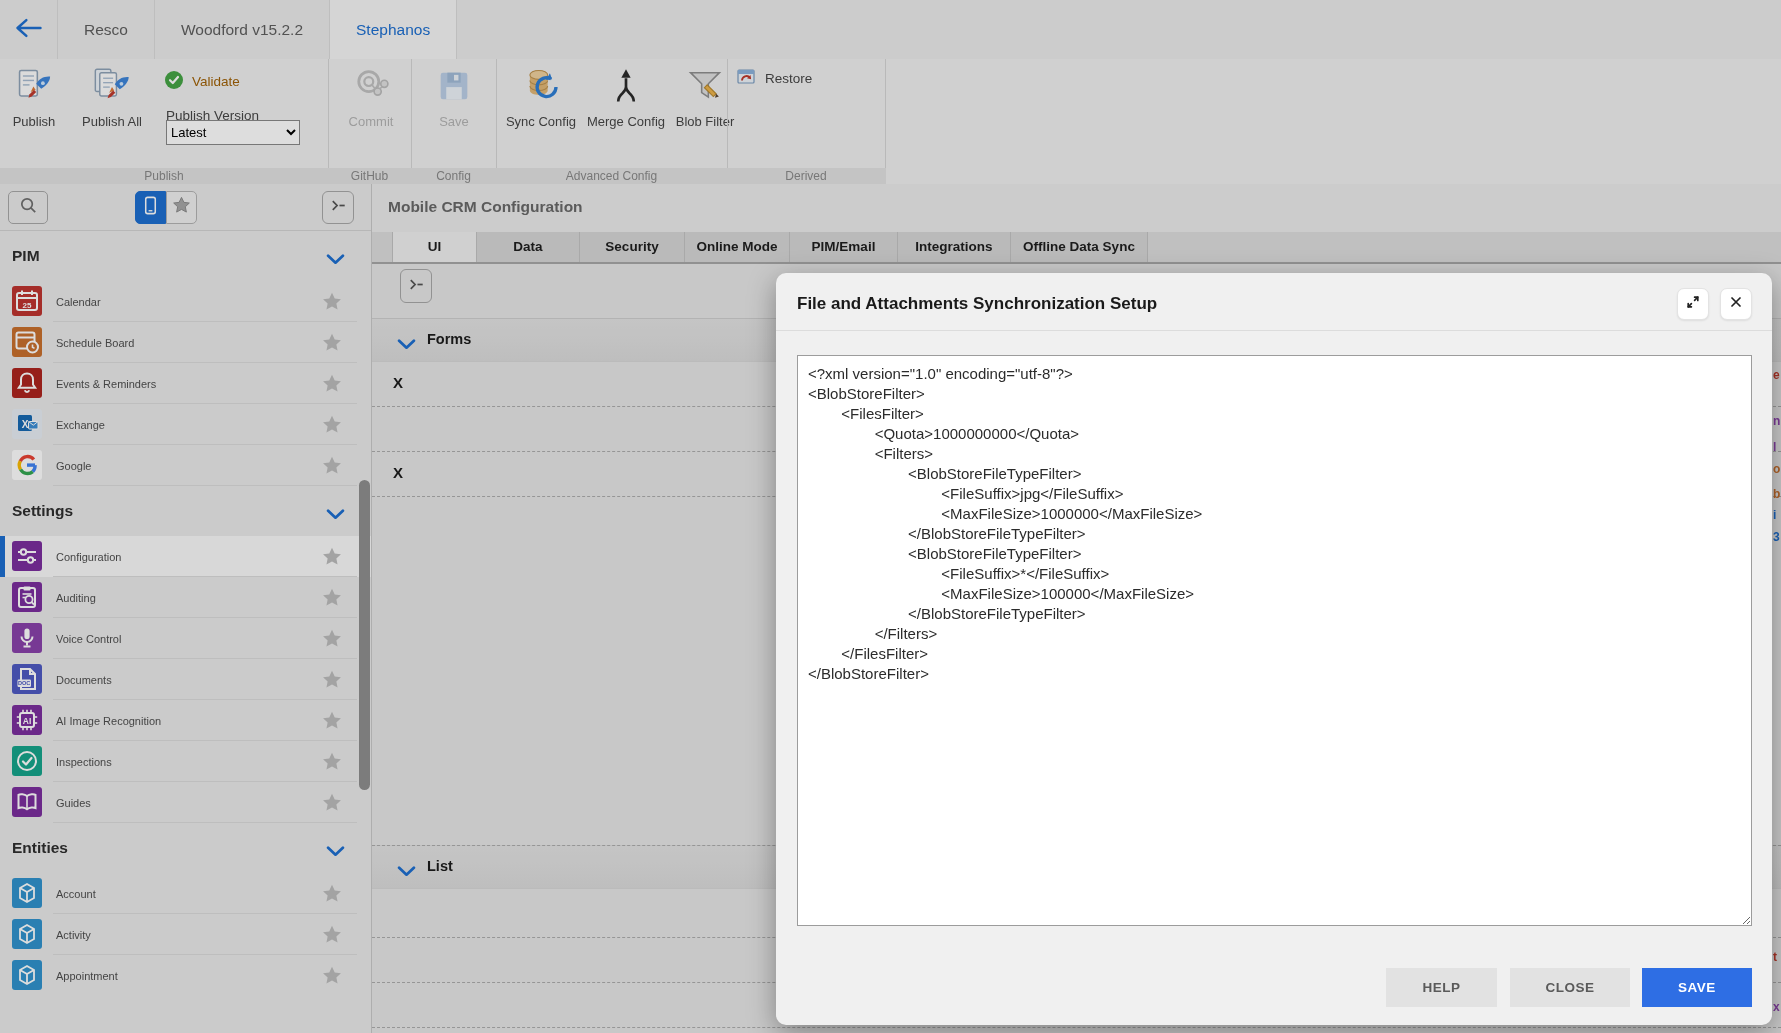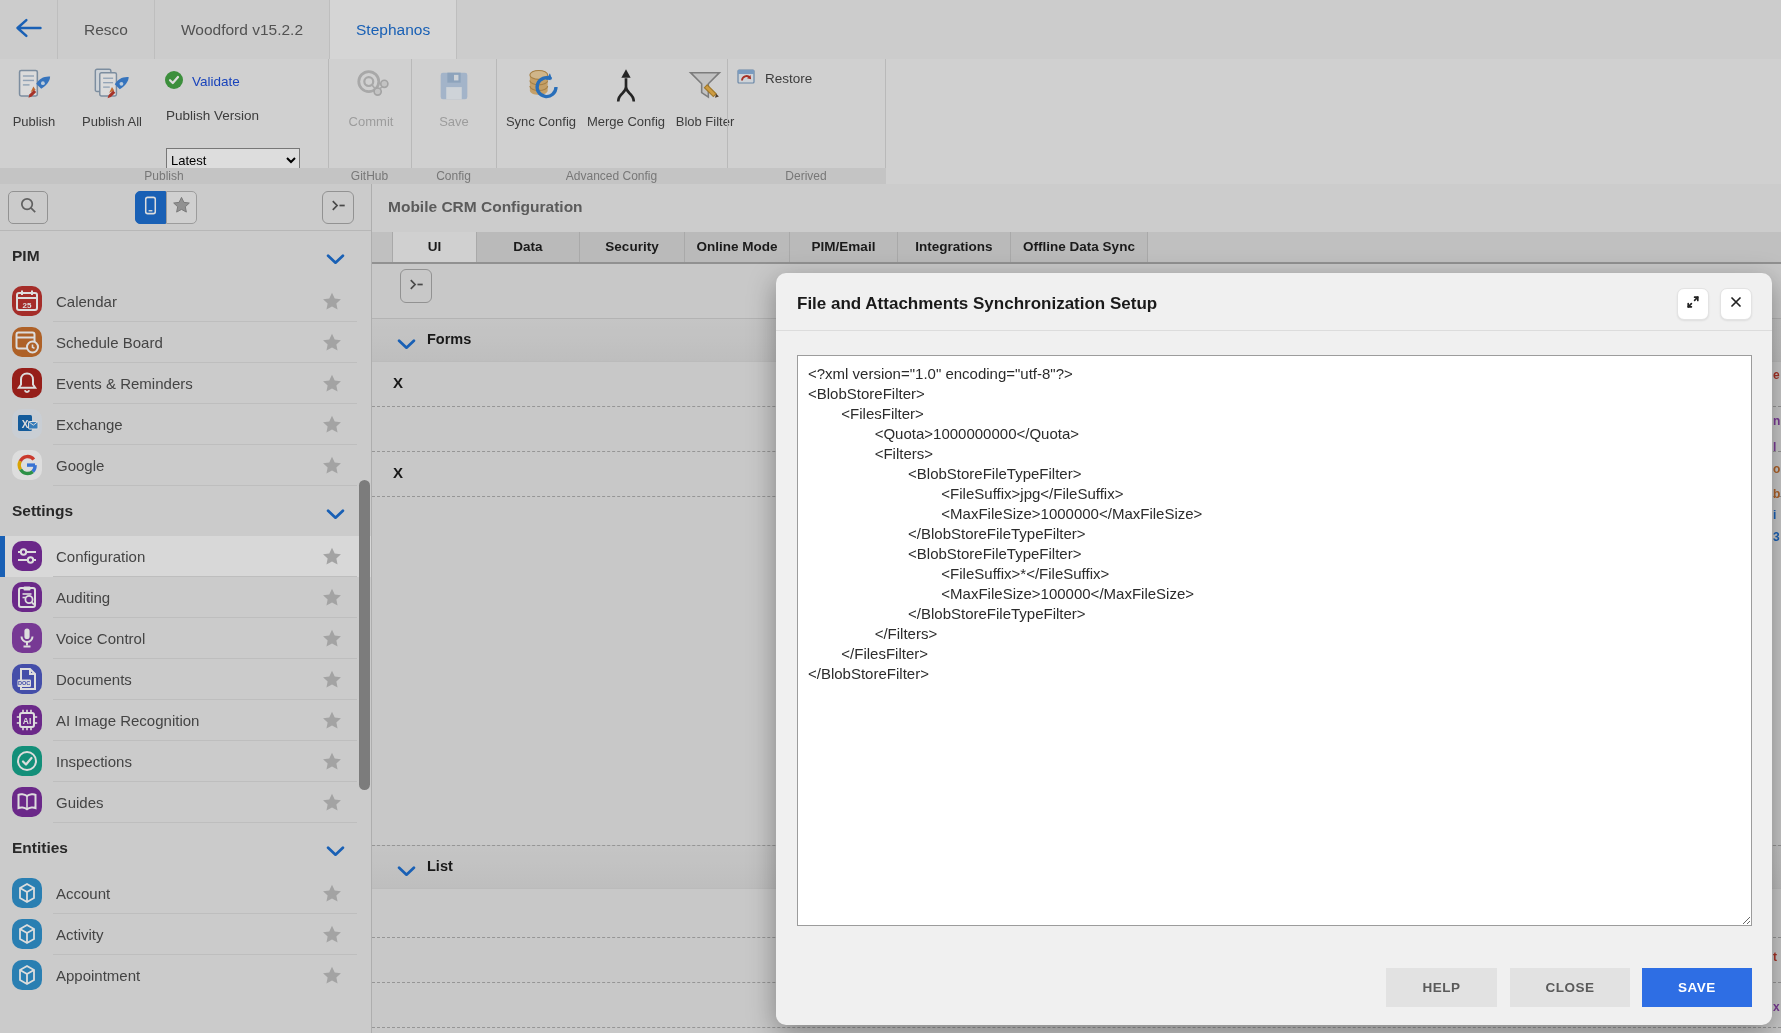--- a/index.html
+++ b/index.html
@@ -12,44 +12,44 @@
   .tb-tab.active{color:#1d6fd1;background:rgba(255,255,255,.55);}
   
   #ribbon{position:absolute;left:0;top:59px;width:1781px;height:125px;background:#f1f1f1;border-bottom:1px solid #cfcfcf;}
   .rbtn{position:absolute;top:7px;height:92px;text-align:center;cursor:pointer;}
   .rbtn .ric{display:block;height:42px;margin:0 auto;}
   .rbtn .ric svg{height:40px;width:40px;display:block;margin:0 auto;}
   .rlab{display:block;margin-top:6px;font-size:13px;line-height:16px;color:#474747;}
   .rbtn.disabled .rlab{color:#b5b5b5;}
   .rsep{position:absolute;top:0;bottom:0;width:1px;background:#d6d6d6;}
   #validate-area{position:absolute;left:160px;top:0;width:168px;height:109px;}
-  #validate-btn{position:absolute;left:4px;top:11px;display:flex;align-items:center;gap:8px;font-size:13.5px;color:#1d4ed8;cursor:pointer;}
+  #validate-btn{position:absolute;left:4px;top:11px;display:flex;align-items:center;gap:8px;font-size:13.5px;color:#a16207;cursor:pointer;}
   #validate-btn svg{width:20px;height:20px;}
   #publish-version-label{position:absolute;left:6px;top:49px;font-size:13.5px;color:#474747;}
-  #version-select{position:absolute;left:6px;top:89px;width:134px;height:25px;font-size:13px;font-family:"Liberation Sans",sans-serif;background:#fff;border:1px solid #8a8a8a;}
+  #version-select{position:absolute;left:6px;top:61px;width:134px;height:25px;font-size:13px;font-family:"Liberation Sans",sans-serif;background:#fff;border:1px solid #8a8a8a;}
   #restore-btn{position:absolute;left:736px;top:8px;display:flex;align-items:center;gap:9px;font-size:13.5px;color:#474747;cursor:pointer;}
   #restore-btn svg{width:20px;height:20px;}
   #group-strip{position:absolute;left:0;bottom:0;width:886px;height:16px;background:#e3e3e3;}
   .gl{position:absolute;top:0;height:16px;line-height:16px;text-align:center;font-size:12px;color:#8a8a8a;}
   
   #sidebar{position:absolute;left:0;top:184px;width:372px;bottom:0;background:#ebebeb;border-right:1px solid #c9c9c9;box-sizing:border-box;}
   #sb-toolbar{position:absolute;left:0;top:0;width:100%;height:47px;border-bottom:1px solid #d4d4d4;box-sizing:border-box;}
   .sq-btn{position:absolute;top:7px;height:33px;border:1px solid #a9a9a9;border-radius:5px;background:transparent;display:flex;align-items:center;justify-content:center;cursor:pointer;box-sizing:border-box;}
   .sq-btn svg{width:21px;height:21px;}
   #phone-btn{left:135px;width:31px;background:#1d6fd1;border-color:#1d6fd1;border-radius:5px 0 0 5px;}
   #star-btn{left:166px;width:31px;background:#f0f0f0;border-color:#b5b5b5;border-radius:0 5px 5px 0;}
   #search-btn{left:8px;width:40px;}
   #sb-toggle-btn{left:322px;width:32px;border-radius:6px;}
   #sidebar-list{position:absolute;left:0;top:47px;right:0;bottom:0;overflow:hidden;}
   .sb-head{position:relative;height:50px;display:flex;align-items:center;padding-left:12px;font-size:15.5px;font-weight:600;color:#2f2f2f;}
   .sb-head .chev{position:absolute;left:326px;top:20px;width:19px;height:11px;}
   .sb-item{position:relative;height:41px;display:flex;align-items:center;cursor:pointer;}
-  .sb-item .sb-ic{position:absolute;left:12px;top:5px;width:30px;height:30px;border-radius:10px;}
+  .sb-item .sb-ic{position:absolute;left:12px;top:5px;width:30px;height:30px;border-radius:3px;}
   .sb-item .sb-ic svg{width:30px;height:30px;display:block;}
-  .sb-item .sb-label{position:absolute;left:56px;font-size:15px;color:#4f4f4f;}
+  .sb-item .sb-label{position:absolute;left:56px;font-size:11px;color:#4f4f4f;}
   .sb-item .sb-star{position:absolute;left:320px;top:9px;width:24px;height:24px;}
   .sb-item .sep{position:absolute;left:53px;right:14px;bottom:0;height:1px;background:#dcdcdc;}
   .sb-item.selected{background:#fafafa;}
   .sb-item.selected::before{content:"";position:absolute;left:0;top:0;bottom:0;width:5px;background:#1d6fd1;}
   #sb-scroll-thumb{position:absolute;left:359px;top:296px;width:11px;height:310px;border-radius:6px;background:#8f8f8f;}
   
   #main{position:absolute;left:372px;top:184px;right:0;bottom:0;background:#e7e7e7;}
   #main-header{position:absolute;left:0;top:0;right:0;height:48px;background:#ececec;}
   #main-title{position:absolute;left:16px;top:14px;font-size:15.5px;font-weight:bold;color:#6a6a6a;}
   #tabbar{position:absolute;left:0;top:48px;right:0;height:32px;background:#dedede;border-bottom:2px solid #a8a8a8;box-sizing:border-box;display:flex;padding-left:20px;}

